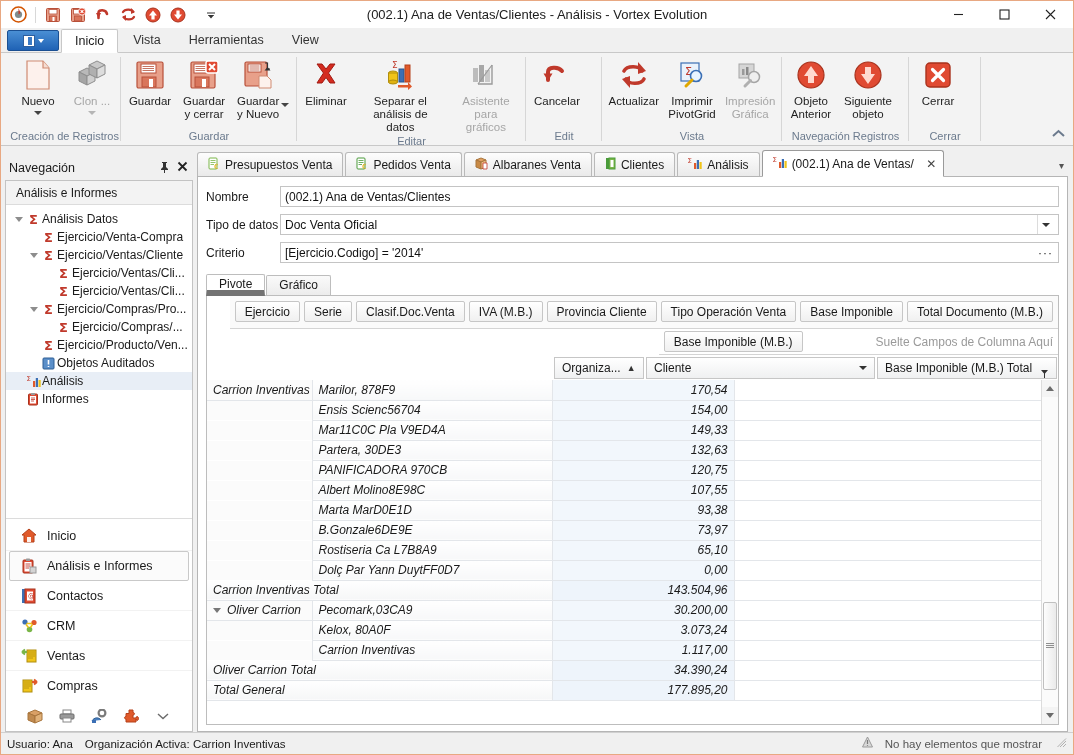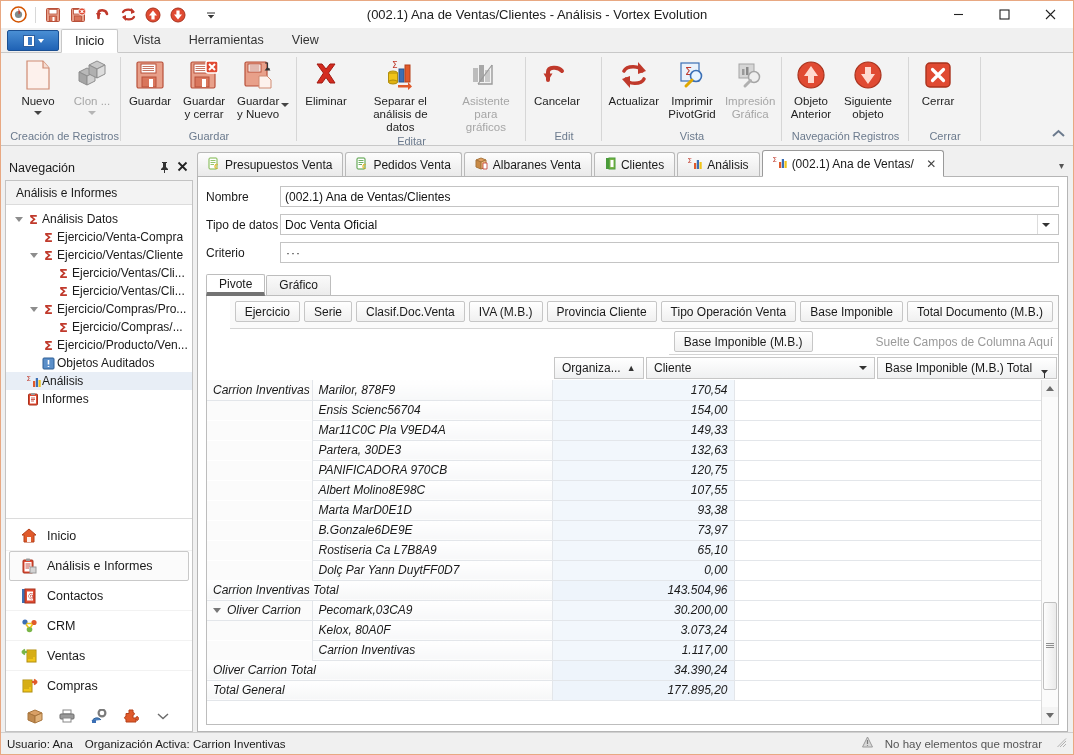--- a/index.html
+++ b/index.html
@@ -175,37 +175,37 @@
   .finput .ddbtn b { width:0;height:0;border-left:4px solid transparent;border-right:4px solid transparent;border-top:4px solid #333;}
   .finput .ellbtn { width:17px; text-align:center; font-size:12px; letter-spacing:1px; color:#222;}
 
   
   .ptabs { display:flex; align-items:flex-end; height:22px; margin-top:5px; border-bottom:1px solid #bdbdbd;}
   .ptab {
     height:20px; line-height:19px; padding:0 12px; font-size:12px; color:#1a1a1a;
     border:1px solid #bdbdbd; border-bottom:none; background:linear-gradient(#fafafa,#ececec);
     border-radius:2px 2px 0 0; margin-right:1px; cursor:default;
   }
-  .ptab.active { background:#fff; border-bottom:4px solid #737373; height:22px; margin-bottom:-1px;}
+  .ptab.active { background:#fff; border-bottom:6px solid #737373; height:22px; margin-bottom:-1px;}
 
   .pivotwrap {
     flex:1; border:1px solid #bdbdbd; border-top:none; background:#fff;
     display:flex; flex-direction:column; min-height:0;align-items:flex-end;
   }
   .fieldbar {
     display:flex; flex-wrap:wrap; gap:4px; padding:5px 5px 6px 5px;
     border-bottom:1px solid #d4d4d4; background:#fafafa;
   }
   .chip {
     height:21px; display:flex; align-items:center; padding:0 9px; font-size:12px;
     border:1px solid #c6c6c6; background:linear-gradient(#ffffff,#f0f0f0);
     border-radius:2px; color:#1a1a1a; cursor:default; white-space:nowrap;
   }
   .filterrow {
-    display:flex; align-items:center; height:26px; padding:3px 5px; gap:8px;
+    display:flex; align-items:center; height:26px; padding:3px 5px; gap:18px;
     border-bottom:1px solid #d4d4d4; background:#fff;
   }
   .dropzone { font-size:12px; color:#9a9a9a; margin-left:55px; }
   .areasrow { display:flex; align-items:center; height:25px; background:#fff; }
   .hdrcell {
     height:22px; display:flex; align-items:center; padding:0 7px; font-size:12px;
     border:1px solid #c6c6c6; background:linear-gradient(#ffffff,#eff0f1);
     margin:0 1px; color:#1a1a1a; cursor:default; white-space:nowrap;
   }
   .hdrcell .sortasc { margin-left:6px; font-size:9px; color:#333;}
@@ -881,20 +881,21 @@
             <span class="val">Doc Venta Oficial</span>
             <span class="ddbtn">
                 <b></b>
               </span>
           </div>
         </div>
 
         <div class="frow">
           <label>Criterio</label>
           <div class="finput">
+            <span class="val">[Ejercicio.Codigo] = '2014'</span>
             <span class="ellbtn">···</span>
           </div>
         </div>
 
         <div class="ptabs">
           <div class="ptab active">Pivote</div>
           <div class="ptab">Gráfico</div>
         </div>
 
         <div class="pivotwrap">

